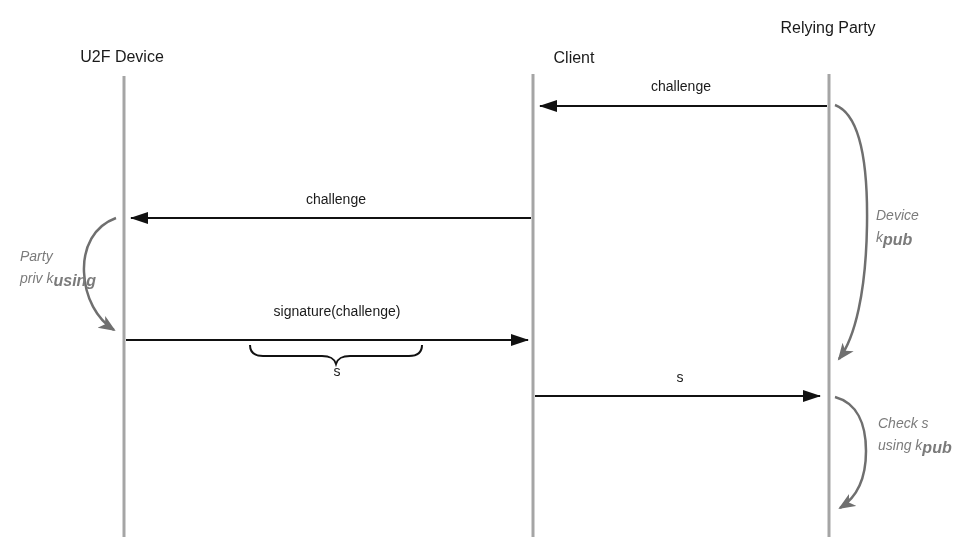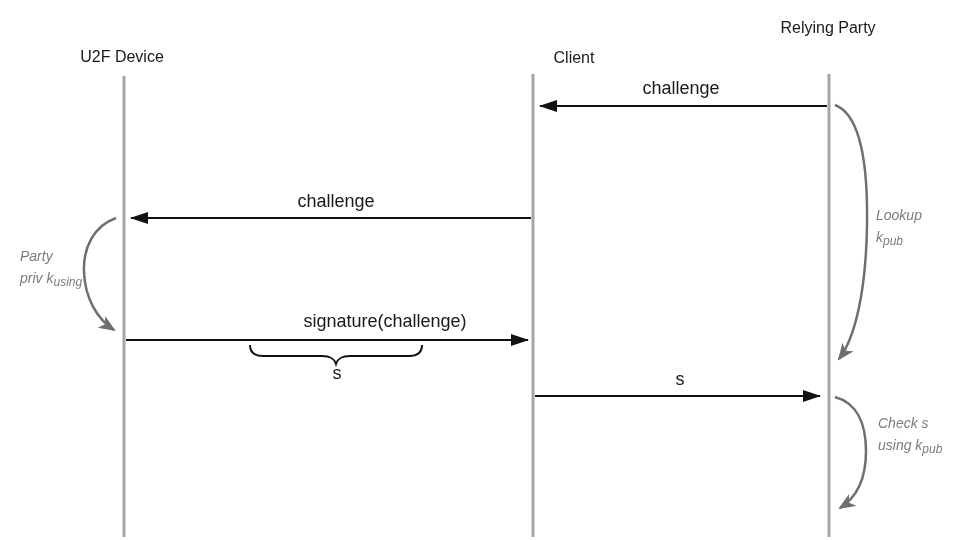--- a/index.html
+++ b/index.html
@@ -31,36 +31,37 @@
     font-size: 16px;
     line-height: 28px;
     text-align: center;
     transform: translateX(-50%);
   }
   .actor-label.wrap {
     white-space: normal;
     width: 100px;
   }
   .msg-label {
-    font-size: 18px;
+    font-size: 14px;
     text-align: center;
     transform: translateX(-50%);
   }
   .note {
     position: absolute;
     font-size: 14px;
     font-style: italic;
     color: #7b7b7b;
     line-height: 22px;
     white-space: nowrap;
   }
   .note .sub, .subscript {
-    font-size: 12px;
+    font-size: 16px;
     position: relative;
     bottom: -3px;
+    font-weight: bold;
   }
 </style>
 </head>
 <body>
 
 <div class="stage">
 
   <svg width="960" height="540" viewBox="0 0 960 540">
     <defs>
       <marker id="ah-black" markerUnits="userSpaceOnUse" markerWidth="22" markerHeight="14" refX="17" refY="6" orient="auto">
@@ -87,31 +88,31 @@
     <path d="M835,105 C859,114 868,160 867,225 C866,292 855,338 839,359" fill="none" stroke="#6f6f6f" stroke-width="2.5" marker-end="url(#ah-gray)"></path>
     <path d="M835,397 C857,403 866,424 866,451 C866,479 856,498 840,508" fill="none" stroke="#6f6f6f" stroke-width="2.5" marker-end="url(#ah-gray)"></path>
   </svg>
 
   <div class="label actor-label" style="left:122px; top:43px;">U2F Device</div>
   <div class="label actor-label" style="left:534px; top:44px;margin-left:40px;">Client</div>
   <div class="label actor-label wrap" style="left:828px; top:14px;">Relying Party</div>
 
   <div class="label msg-label" style="left:681px; top:78px;">challenge</div>
   <div class="label msg-label" style="left:336px; top:191px;">challenge</div>
-  <div class="label msg-label" style="left:337px; top:311px;margin-left:48px;">signature(challenge)</div>
+  <div class="label msg-label" style="left:337px; top:303px;">signature(challenge)</div>
   <div class="label msg-label" style="left:337px; top:363px;">s</div>
   <div class="label msg-label" style="left:680px; top:369px;">s</div>
 
   <div class="note" style="left:20px; top:245px;">
     <div>Party</div>
     <div><span>priv k</span><span class="sub">using</span></div>
   </div>
 
   <div class="note" style="left:876px; top:204px;">
-    <div>Lookup</div>
+    <div>Device</div>
     <div><span>k</span><span class="sub">pub</span></div>
   </div>
 
   <div class="note" style="left:878px; top:412px;">
     <div>Check s</div>
     <div><span>using k</span><span class="sub">pub</span></div>
   </div>
 
 </div>
 

